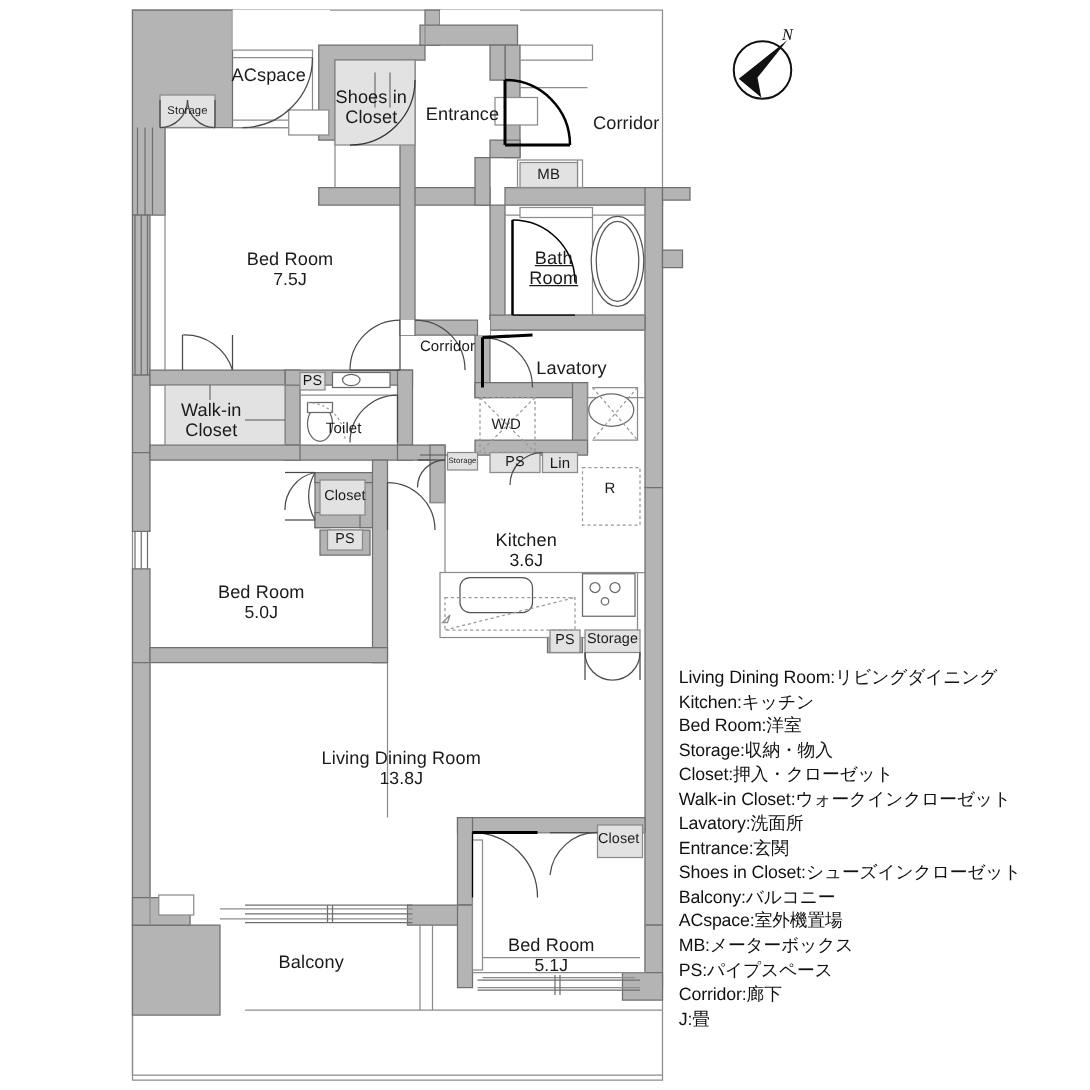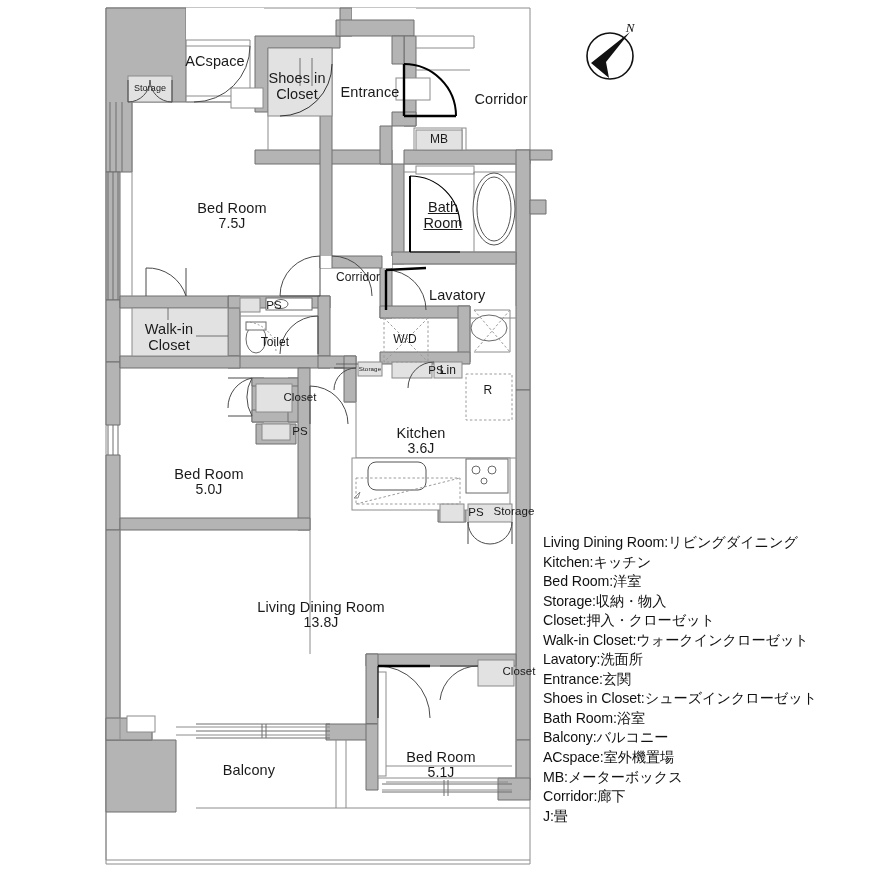--- a/index.html
+++ b/index.html
@@ -26,21 +26,21 @@
     position: absolute;
     text-align: center;
     color: #1a1a1a;
     line-height: 1.12;
     white-space: pre-line;
     pointer-events: none;
     letter-spacing: 0.1px;
   }
   .rl-lg   { font-size: 14.5px; text-align: center; }
   .rl-md   { font-size: 12px; }
-  .rl-sm   { font-size: 11.5px; margin-left: 24px; }
+  .rl-sm   { font-size: 11.5px; }
   .rl-xs   { font-size: 9px; }
   .rl-tiny { font-size: 6.2px; }
   .rl-area { display:block; font-size: 0.97em; }
 
   
   #legend {
     position: absolute;
     left: 543px; top: 533px;
     width: 325px;
     font-size: 14.2px;
@@ -445,21 +445,21 @@
   <div id="legend">
     <div class="leg-row">Living Dining Room:リビングダイニング</div>
     <div class="leg-row">Kitchen:キッチン</div>
     <div class="leg-row">Bed Room:洋室</div>
     <div class="leg-row">Storage:収納・物入</div>
     <div class="leg-row">Closet:押入・クローゼット</div>
     <div class="leg-row">Walk-in Closet:ウォークインクローゼット</div>
     <div class="leg-row">Lavatory:洗面所</div>
     <div class="leg-row">Entrance:玄関</div>
     <div class="leg-row">Shoes in Closet:シューズインクローゼット</div>
-    <div class="leg-row">Bath Room:浴室</div>
     <div class="leg-row">Balcony:バルコニー</div>
     <div class="leg-row">ACspace:室外機置場</div>
     <div class="leg-row">MB:メーターボックス</div>
+    <div class="leg-row">PS:パイプスペース</div>
     <div class="leg-row">Corridor:廊下</div>
     <div class="leg-row">J:畳</div>
   </div>
 
 </div>
 
 </body></html>

